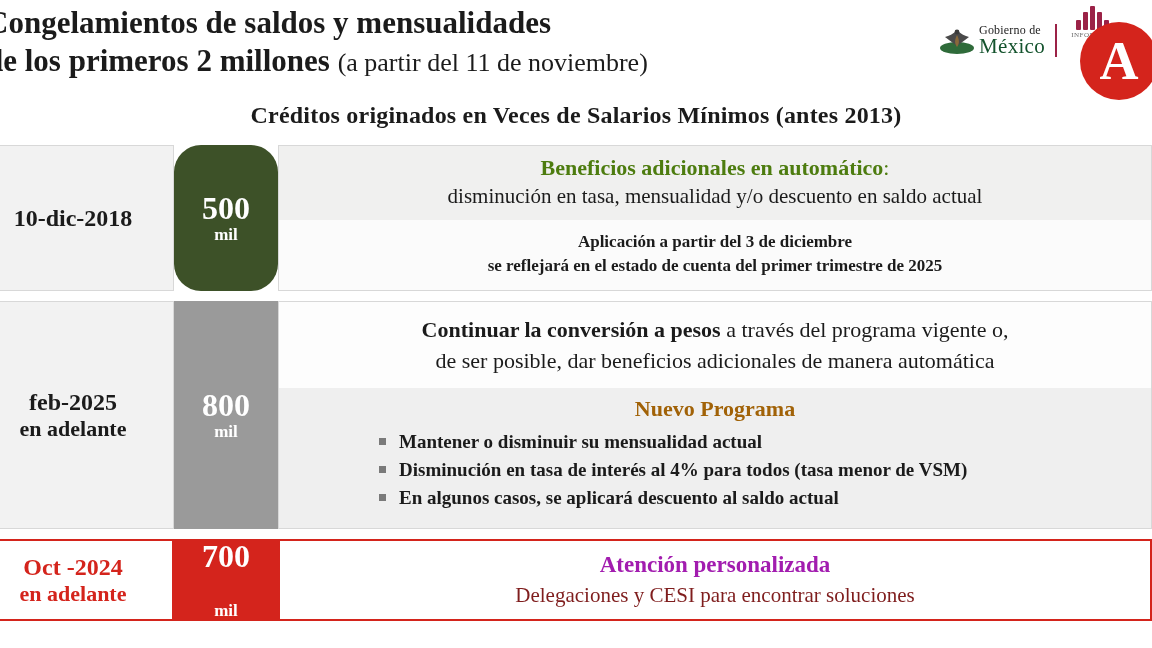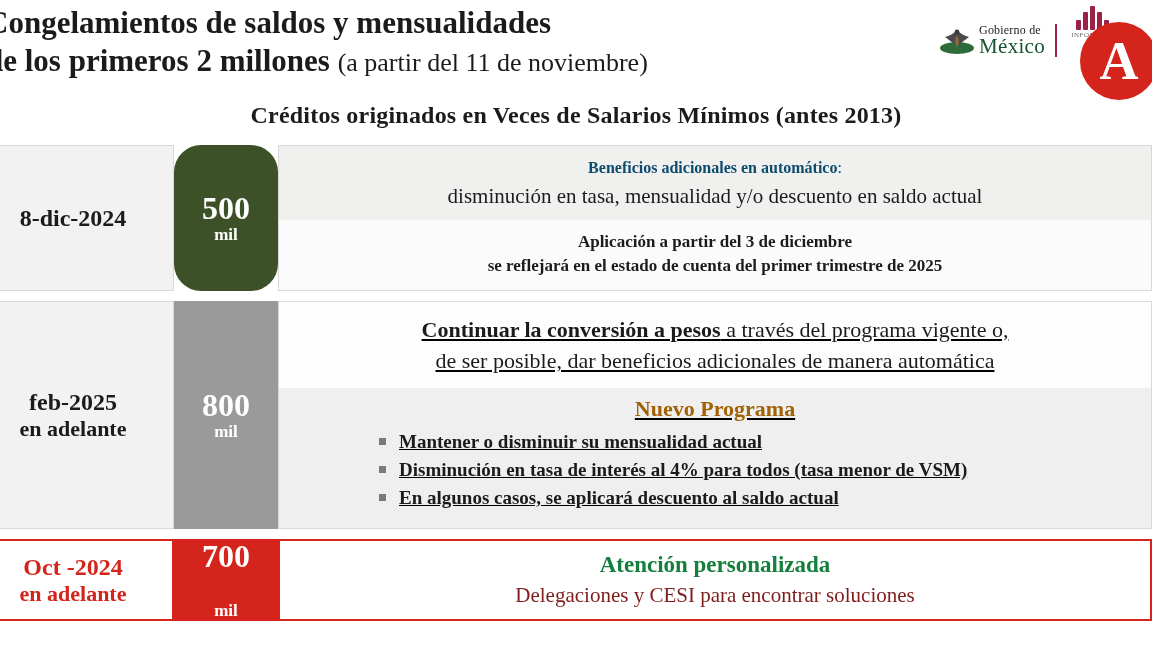--- a/index.html
+++ b/index.html
@@ -191,23 +191,23 @@
 
   
   .r1 .cell-amount { background: #3d5128; border-radius: 27px; }
   .r1 .cell-body { border: 1px solid #d8d8d8; }
   .panel-a {
     background: #f0f0ef;
     padding: 8px 12px 10px;
     text-align: center;
   }
   .panel-a .hl {
-    font-size: 16px;
-    font-weight: bold;
-    color: #0c4a6e;
+    font-size: 22px;
+    font-weight: bold;
+    color: #4d7c0f;
     line-height: 28px;
   }
   .panel-a .hl .norm { font-weight: normal; }
   .panel-a .sub {
     font-size: 21px;
     color: #1b1b1b;
     line-height: 28px;
   }
   .panel-b {
     background: #fbfbfb;
@@ -215,21 +215,21 @@
     text-align: center;
     font-size: 17px;
     font-weight: bold;
     color: #1b1b1b;
     line-height: 24px;
   }
 
   
   .r2 .cell-date { height: 228px; }
   .r2 .cell-amount { background: #9a9a9a; height: 228px; }
-  .r2 .cell-body { border: 1px solid #d8d8d8; height: 228px; text-decoration: underline; }
+  .r2 .cell-body { border: 1px solid #d8d8d8; height: 228px; }
   .panel-c {
     background: #fdfdfd;
     padding: 12px 18px;
     text-align: center;
     font-size: 22px;
     color: #1b1b1b;
     line-height: 31px;
     flex: 0 0 auto;
   }
   .panel-c b { font-weight: bold; }
@@ -278,21 +278,21 @@
     border: 2px solid #d4241c;
     justify-content: center;
     align-items: center;
     text-align: center;
     padding: 8px 10px;
     background: #ffffff;
   }
   .r3 .cell-body .hl {
     font-size: 23px;
     font-weight: bold;
-    color: #15803d;
+    color: #a21caf;
     line-height: 30px;
   }
   .r3 .cell-body .sub {
     font-size: 21px;
     color: #7f1d1d;
     line-height: 30px;
   }
 </style>
 </head>
 <body>
@@ -335,21 +335,21 @@
 
   <div class="a-badge">A</div>
 </div>
 
 <div class="subtitle">Créditos originados en Veces de Salarios Mínimos (antes 2013)</div>
 
 <div class="table">
 
   <div class="row r1">
     <div class="cell-date">
-      <div>8-dic-2024</div>
+      <div>10-dic-2018</div>
     </div>
     <div class="cell-amount" style="background:#3d5128">
       <div class="num">500</div>
       <div class="unit">mil</div>
     </div>
     <div class="cell-body">
       <div class="panel-a">
         <div class="hl">
           <span>Beneficios adicionales en automático</span><span class="norm">:</span>
         </div>

